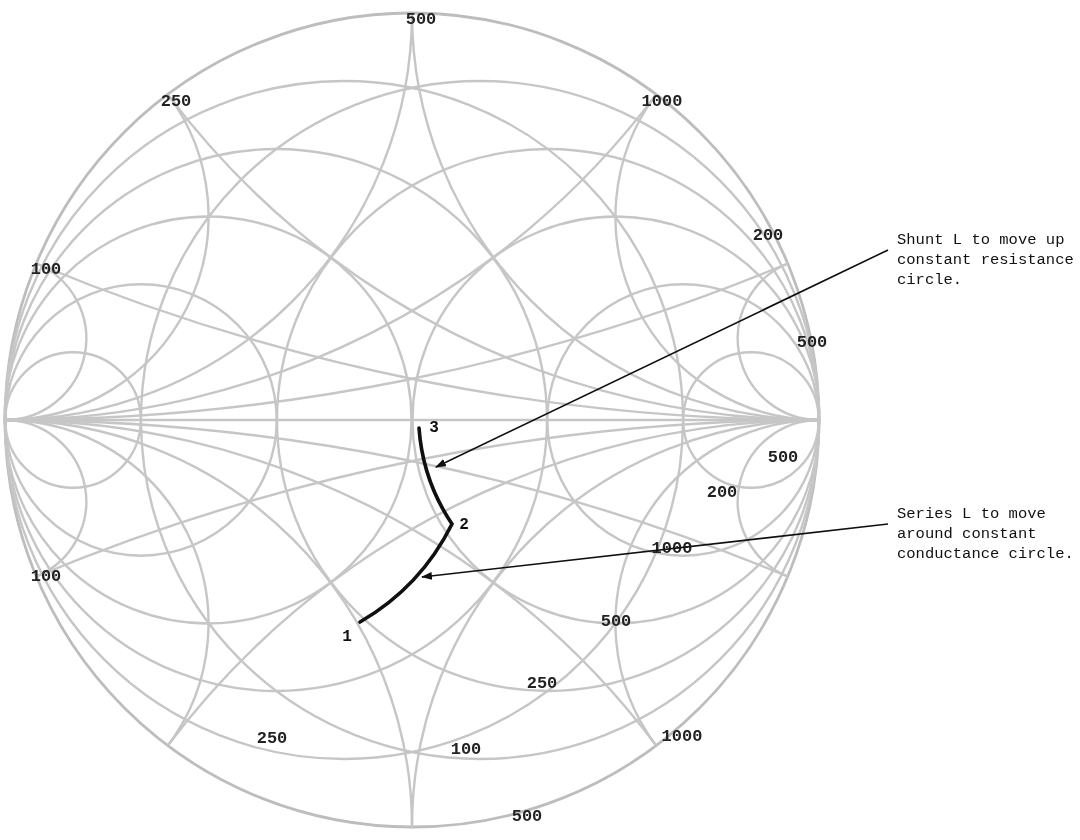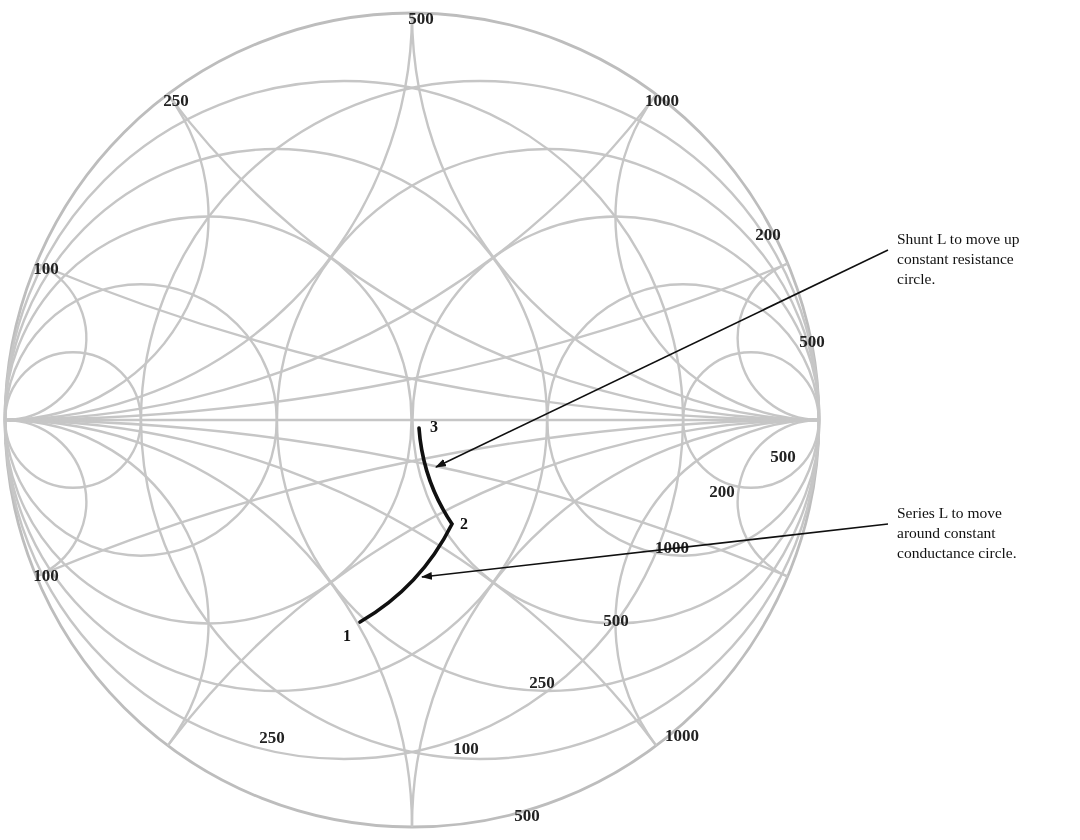--- a/index.html
+++ b/index.html
@@ -1,21 +1,21 @@
 <!DOCTYPE html>
 <html><head>
 <meta charset="utf-8">
 <style>
   html,body{margin:0;padding:0;background:#ffffff;}
   .page{
     position:relative;
     width:1080px;height:840px;
     background:#ffffff;
     overflow:hidden;
-    font-family:Liberation Serif, serif;
+    font-family:Liberation Mono, monospace;
   }
   svg{display:block;}
   .grid{fill:none;stroke:#c6c6c6;stroke-width:2.4;}
   .grid-heavy{fill:none;stroke:#bdbdbd;stroke-width:2.8;}
   .trace{fill:none;stroke:#101010;stroke-width:3.6;stroke-linecap:round;}
   .callout-line{fill:none;stroke:#101010;stroke-width:1.6;}
   .tick{font-weight:bold;font-size:17px;fill:#222222;text-anchor:middle;}
   .pt{font-weight:bold;font-size:16px;fill:#111111;text-anchor:middle;}
   .ann{font-weight:normal;font-size:15.5px;fill:#111111;text-anchor:start;}
 </style>

